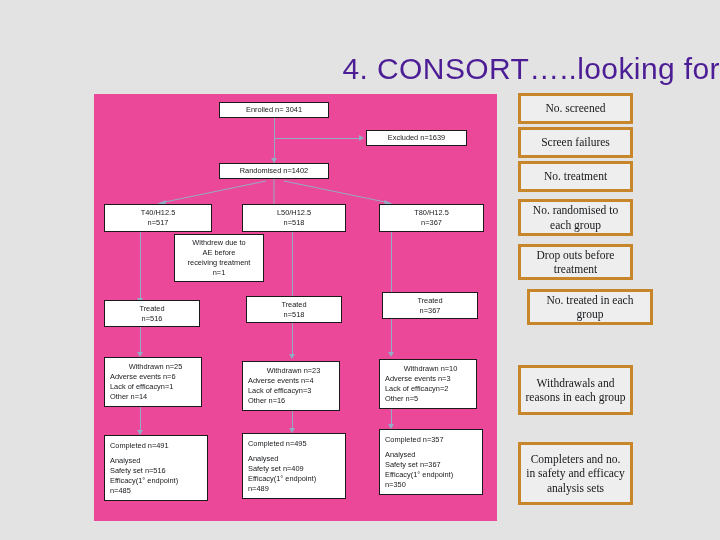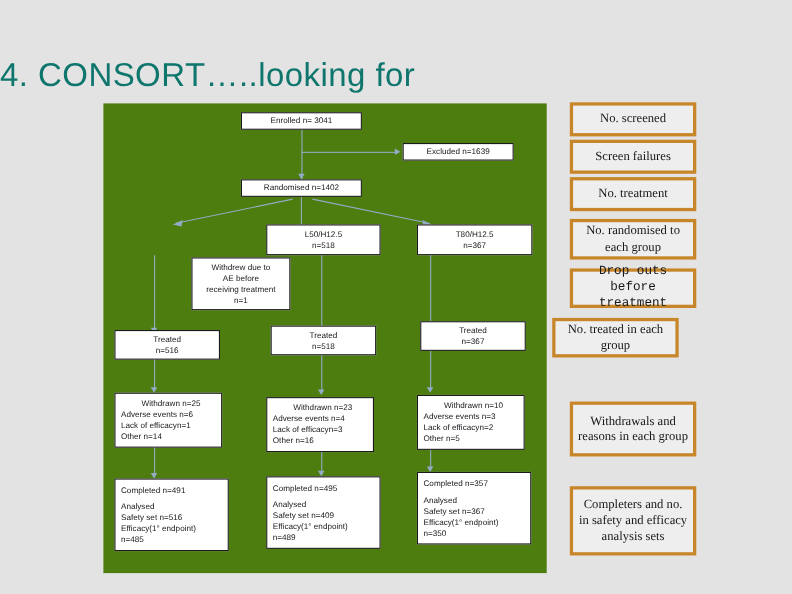--- a/index.html
+++ b/index.html
@@ -15,36 +15,36 @@
     overflow: hidden;
     position: relative;
   }
 
   
   #slide-title {
     position: absolute;
     left: 0;
     top: 52px;
     width: 720px;
-    text-align: left;
+    text-align: right;
     font-size: 30px;
-    color: #0f766e;
+    color: #4c1d95;
     font-family: "Liberation Sans", sans-serif;
     letter-spacing: 0.4px;
     white-space: nowrap;
   }
 
   
   #flow-panel {
     position: absolute;
     left: 94px;
     top: 94px;
     width: 403px;
     height: 427px;
-    background: #4d7c0f;
+    background: #ec4899;
   }
 
   
   .node {
     position: absolute;
     box-sizing: border-box;
     border: 1px solid #1a1a1a;
     background: #ffffff;
     color: #15181c;
     font-family: "Liberation Sans", sans-serif;
@@ -129,20 +129,24 @@
 
   <svg class="diag" style="left:0px; top:85px; width:403px; height:30px;">
     <path d="M180,0 L180,26" stroke="#93abc4" stroke-width="1" fill="none"></path>
     <path d="M176,25 L180,30 L184,25 Z" fill="#93abc4"></path>
     <path d="M172,2 L66,24" stroke="#93abc4" stroke-width="1" fill="none"></path>
     <path d="M63,25 L72,21 L71,27 Z" fill="#93abc4"></path>
     <path d="M190,2 L296,24" stroke="#93abc4" stroke-width="1" fill="none"></path>
     <path d="M299,25 L290,21 L291,27 Z" fill="#93abc4"></path>
   </svg>
 
+  <div class="node center" style="left:10px; top:110px; width:108px; height:28px;">
+    <span class="ln">T40/H12.5</span>
+    <span class="ln">n=517</span>
+  </div>
   <div class="node center" style="left:148px; top:110px; width:104px; height:28px;">
     <span class="ln">L50/H12.5</span>
     <span class="ln">n=518</span>
   </div>
   <div class="node center" style="left:285px; top:110px; width:105px; height:28px;">
     <span class="ln">T80/H12.5</span>
     <span class="ln">n=367</span>
   </div>
 
   <div class="conn v" style="left:46px; top:138px; height:70px;"></div>
@@ -242,25 +246,25 @@
 </div>
 
 <div class="annot" style="left:518px; top:161px; width:115px; height:31px;">
   <span>No. treatment</span>
 </div>
 
 <div class="annot" style="left:518px; top:199px; width:115px; height:37px;">
   <span>No. randomised to each group</span>
 </div>
 
-<div class="annot" style="left:518px; top:244px; width:115px; height:36px;font-family:Liberation Mono, monospace;">
+<div class="annot" style="left:518px; top:244px; width:115px; height:36px;">
   <span>Drop outs before treatment</span>
 </div>
 
-<div class="annot" style="left:502px; top:289px; width:115px; height:36px;">
+<div class="annot" style="left:527px; top:289px; width:126px; height:36px;">
   <span>No. treated in each group</span>
 </div>
 
 <div class="annot" style="left:518px; top:365px; width:115px; height:50px;">
   <span>Withdrawals and reasons in each group</span>
 </div>
 
 <div class="annot" style="left:518px; top:442px; width:115px; height:63px;">
   <span>Completers and no. in safety and efficacy analysis sets</span>
 </div>

